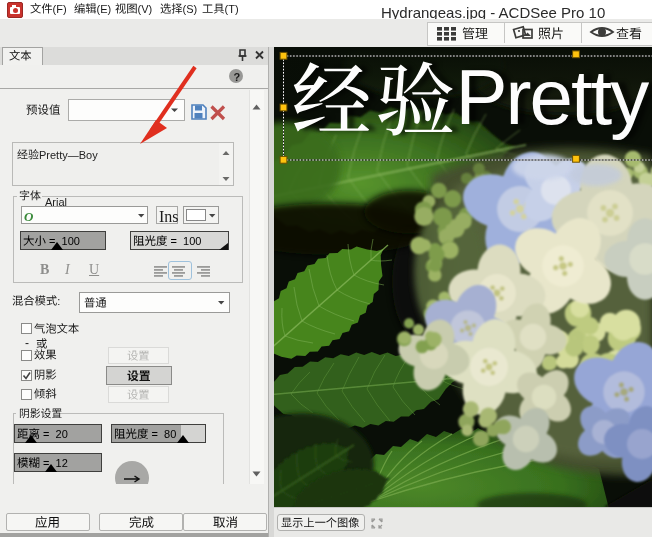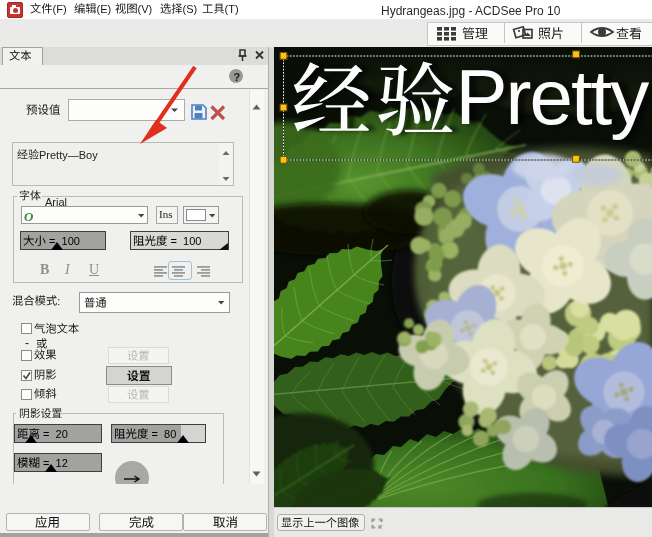--- a/index.html
+++ b/index.html
@@ -19,21 +19,21 @@
     <text x="22.6" y="9.7" font-family="Liberation Sans" font-size="11px" fill="#1a1a1a">(V)</text>
   </svg>
 <svg style="position:absolute;left:160px;top:3.2px;overflow:visible" width="48" height="15">
     <path d="M0.7 1.1C1.3 1.6 2.1 2.4 2.4 3.0L3.1 2.4C2.8 1.9 2.0 1.1 1.3 0.6ZM5.0 0.6C4.8 1.6 4.3 2.6 3.7 3.2C3.9 3.3 4.2 3.6 4.4 3.7C4.7 3.4 4.9 3.0 5.1 2.5H6.8V4.2H3.6V4.9H5.7C5.5 6.4 5.0 7.5 3.3 8.1C3.5 8.2 3.7 8.6 3.8 8.8C5.7 8.0 6.3 6.7 6.5 4.9H7.7V7.6C7.7 8.4 7.9 8.7 8.7 8.7C8.9 8.7 9.7 8.7 9.8 8.7C10.5 8.7 10.8 8.3 10.8 6.9C10.6 6.8 10.2 6.7 10.1 6.5C10.1 7.7 10.0 7.9 9.7 7.9C9.6 7.9 8.9 7.9 8.8 7.9C8.5 7.9 8.5 7.8 8.5 7.6V4.9H10.7V4.2H7.7V2.5H10.3V1.8H7.7V0.3H6.8V1.8H5.5C5.6 1.5 5.8 1.1 5.9 0.7ZM2.8 4.6H0.6V5.4H2.0V8.8C1.5 9.0 1.0 9.4 0.5 9.9L1.1 10.6C1.7 9.9 2.3 9.3 2.7 9.3C3.0 9.3 3.3 9.7 3.8 9.9C4.5 10.4 5.5 10.5 6.8 10.5C7.9 10.5 9.8 10.4 10.7 10.4C10.7 10.1 10.8 9.7 10.9 9.5C9.8 9.6 8.1 9.7 6.8 9.7C5.6 9.7 4.6 9.6 3.9 9.2C3.4 8.9 3.1 8.6 2.8 8.6Z M13.3 0.2V2.5H11.8V3.3H13.3V5.7C12.7 5.9 12.1 6.0 11.7 6.2L11.9 7.0L13.3 6.5V9.6C13.3 9.7 13.2 9.8 13.1 9.8C13.0 9.8 12.5 9.8 12.0 9.8C12.2 10.0 12.3 10.4 12.3 10.6C13.0 10.6 13.5 10.6 13.7 10.4C14.0 10.3 14.1 10.0 14.1 9.6V6.3L15.4 5.8L15.3 5.1L14.1 5.4V3.3H15.5V2.5H14.1V0.2ZM20.4 1.6C20.0 2.2 19.4 2.7 18.8 3.2C18.2 2.7 17.7 2.2 17.3 1.6ZM15.8 0.8V1.6H16.5C16.9 2.4 17.5 3.0 18.1 3.6C17.2 4.1 16.2 4.5 15.3 4.7C15.4 4.9 15.7 5.2 15.7 5.4C16.8 5.1 17.8 4.7 18.8 4.1C19.6 4.7 20.7 5.1 21.8 5.4C21.9 5.2 22.1 4.9 22.3 4.7C21.2 4.5 20.3 4.1 19.4 3.6C20.3 2.9 21.1 2.1 21.6 1.1L21.1 0.8L20.9 0.8ZM18.3 5.1V6.1H16.0V6.8H18.3V8.0H15.4V8.8H18.3V10.6H19.2V8.8H22.1V8.0H19.2V6.8H21.3V6.1H19.2V5.1Z" fill="#1a1a1a"></path>
     <text x="22.6" y="9.7" font-family="Liberation Sans" font-size="11px" fill="#1a1a1a">(S)</text>
   </svg>
 <svg style="position:absolute;left:202px;top:3.2px;overflow:visible" width="48" height="15">
     <path d="M0.6 8.9V9.8H10.7V8.9H6.1V2.4H10.2V1.5H1.2V2.4H5.2V8.9Z M18.1 8.8C19.4 9.4 20.7 10.1 21.5 10.6L22.2 10.0C21.3 9.5 20.0 8.7 18.7 8.2ZM15.0 8.2C14.3 8.8 12.9 9.6 11.8 10.0C12.0 10.2 12.2 10.5 12.4 10.6C13.5 10.2 14.9 9.4 15.8 8.7ZM13.7 0.8V7.4H11.9V8.1H22.0V7.4H20.4V0.8ZM14.5 7.4V6.3H19.5V7.4ZM14.5 3.1H19.5V4.1H14.5ZM14.5 2.4V1.5H19.5V2.4ZM14.5 4.7H19.5V5.7H14.5Z" fill="#1a1a1a"></path>
     <text x="22.6" y="9.7" font-family="Liberation Sans" font-size="11px" fill="#1a1a1a">(T)</text>
   </svg>
-<div class="ab" style="left:381px;top:4px;font-size:12px;color:#2a2a2a">Hydrangeas.jpg - ACDSee Pro 10</div>
+<div class="ab" style="left:381px;top:4px;font-size:15px;color:#2a2a2a">Hydrangeas.jpg - ACDSee Pro 10</div>
 <div class="ab" style="left:0;top:19px;width:652px;height:28px;background:#eaeae8"></div>
 <div class="ab" style="left:427px;top:22px;width:225px;height:22px;background:#fafaf8;border:1px solid #c6c6c4;border-right:none"></div>
 <div class="ab" style="left:504px;top:23px;width:1px;height:20px;background:#c6c6c4"></div>
 <div class="ab" style="left:581px;top:23px;width:1px;height:20px;background:#c6c6c4"></div>
 <svg class="ab" style="left:0;top:0" width="652" height="47">
     <rect x="437" y="27" width="5" height="3.6" fill="#3c3c3a"></rect>
     <rect x="444" y="27" width="5" height="3.6" fill="#3c3c3a"></rect>
     <rect x="451" y="27" width="5" height="3.6" fill="#3c3c3a"></rect>
     <rect x="437" y="32" width="5" height="3.6" fill="#3c3c3a"></rect>
     <rect x="444" y="32" width="5" height="3.6" fill="#3c3c3a"></rect>
@@ -121,21 +121,21 @@
 <svg style="position:absolute;left:19px;top:189.5px;overflow:visible" width="24" height="15">
     <path d="M5.1 5.5V6.2H0.8V7.0H5.1V9.3C5.1 9.5 5.0 9.5 4.8 9.5C4.6 9.5 3.9 9.5 3.2 9.5C3.3 9.7 3.5 10.1 3.5 10.3C4.4 10.3 5.0 10.3 5.4 10.2C5.8 10.1 5.9 9.8 5.9 9.3V7.0H10.2V6.2H5.9V5.8C6.9 5.2 7.9 4.5 8.6 3.8L8.0 3.4L7.8 3.4H2.6V4.2H7.0C6.4 4.7 5.7 5.1 5.1 5.5ZM4.7 0.4C4.9 0.7 5.1 1.0 5.2 1.4H0.9V3.6H1.7V2.2H9.3V3.6H10.1V1.4H6.2C6.0 1.0 5.8 0.5 5.5 0.1Z M13.8 0.3C13.2 1.9 12.3 3.6 11.3 4.7C11.5 4.8 11.7 5.3 11.8 5.5C12.1 5.1 12.5 4.7 12.8 4.2V10.3H13.6V2.8C13.9 2.1 14.3 1.3 14.5 0.5ZM15.6 7.5V8.3H17.4V10.3H18.2V8.3H20.0V7.5H18.2V3.7C18.9 5.6 19.9 7.5 21.1 8.5C21.2 8.3 21.5 8.0 21.7 7.9C20.5 6.9 19.4 5.1 18.7 3.2H21.5V2.4H18.2V0.3H17.4V2.4H14.3V3.2H16.9C16.2 5.1 15.1 7.0 13.8 7.9C14.0 8.1 14.3 8.4 14.4 8.6C15.6 7.5 16.7 5.7 17.4 3.8V7.5Z" fill="#1b1b1b"></path>
   </svg>
 <div class="ab" style="left:21px;top:206px;width:127px;height:18px;background:#fdfdfc;border:1px solid #9a9a98;box-sizing:border-box"></div>
 <div class="ab" style="left:24px;top:208.5px;width:11px;height:13px;font-family:'Liberation Serif';font-style:italic;font-weight:bold;font-size:13px;color:#3a8a3a">O</div>
 <div class="ab" style="left:45px;top:196px;font-size:11px;color:#1b1b1b">Arial</div>
 <svg class="ab" style="left:137px;top:213px" width="9" height="6">
     <path d="M1 1 l3.2 3.4 l3.2 -3.4 z" fill="#444"></path>
   </svg>
 <div class="ab" style="left:156px;top:206px;width:22px;height:18px;background:#f4f4f2;border:1px solid #a8a8a6;box-sizing:border-box"></div>
-<div class="ab" style="left:159px;top:208px;font-family:'Liberation Serif';font-size:11px;color:#1b1b1b">Ins</div>
+<div class="ab" style="left:159px;top:208px;font-family:'Liberation Serif';font-size:16px;color:#1b1b1b">Ins</div>
 <div class="ab" style="left:183px;top:206px;width:36px;height:18px;background:#f4f4f2;border:1px solid #9a9a98;box-sizing:border-box"></div>
 <div class="ab" style="left:185.5px;top:208.5px;width:20px;height:12px;background:#fff;border:1px solid #888;box-sizing:border-box"></div>
 <svg class="ab" style="left:208px;top:213px" width="9" height="6">
     <path d="M1 1 l3.2 3.4 l3.2 -3.4 z" fill="#444"></path>
   </svg>
 <div class="ab" style="left:20px;top:231px;width:86px;height:19px;background:#a2a2a0;border:1px solid #3f3f3d;box-sizing:border-box"></div>
 <svg style="position:absolute;left:23px;top:234.5px;overflow:visible" width="194" height="16">
     <path d="M5.3 0.2C5.3 1.2 5.3 2.3 5.1 3.5H0.7V4.4H5.0C4.5 6.6 3.4 8.8 0.5 10.1C0.7 10.3 1.0 10.6 1.1 10.8C4.0 9.5 5.2 7.3 5.8 5.1C6.7 7.7 8.1 9.7 10.4 10.8C10.5 10.5 10.8 10.2 11.0 10.0C8.8 9.1 7.3 7.0 6.5 4.4H10.8V3.5H6.0C6.2 2.3 6.2 1.2 6.2 0.2Z M16.8 0.4V9.6C16.8 9.8 16.7 9.9 16.5 9.9C16.3 9.9 15.4 9.9 14.6 9.9C14.7 10.2 14.9 10.6 15.0 10.8C16.0 10.8 16.8 10.8 17.2 10.6C17.6 10.5 17.8 10.2 17.8 9.6V0.4ZM19.6 3.3C20.6 5.0 21.5 7.1 21.8 8.5L22.7 8.1C22.4 6.7 21.4 4.6 20.4 3.0ZM13.8 3.1C13.5 4.6 12.9 6.6 11.9 7.8C12.1 7.9 12.5 8.2 12.7 8.3C13.7 7.0 14.4 4.9 14.8 3.3Z" fill="#000"></path>
     <text x="23.0" y="9.9" font-family="Liberation Sans" font-size="11px" fill="#000">&nbsp;=&nbsp;&nbsp;100</text>
   </svg>

